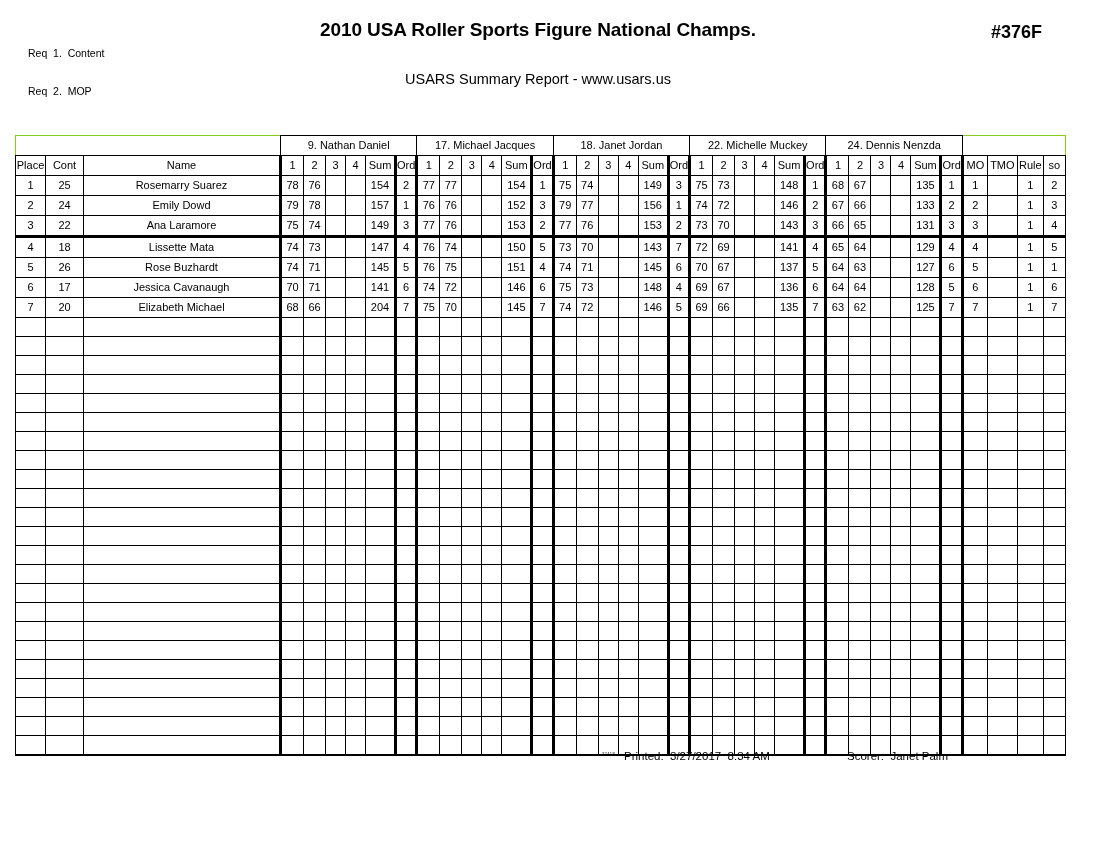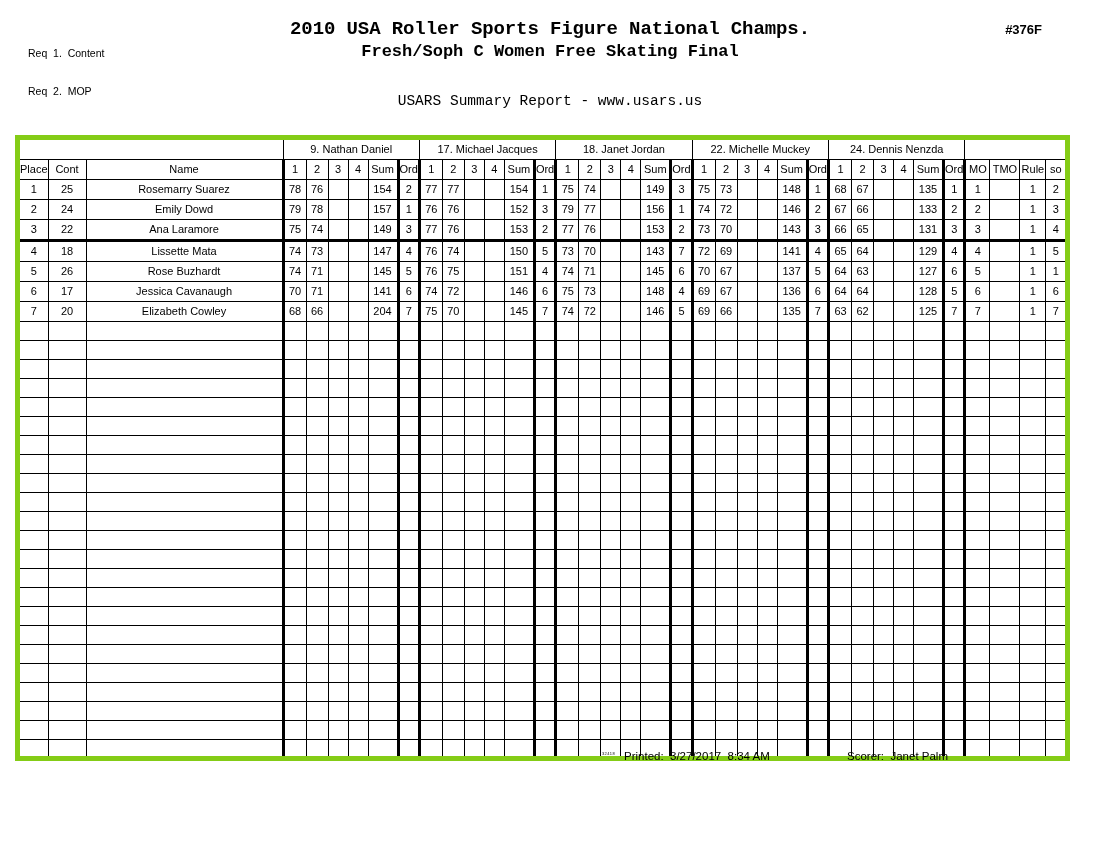--- a/index.html
+++ b/index.html
@@ -23,25 +23,24 @@
     top: 22px;
     font-size: 10.5px;
     line-height: 12.5px;
     white-space: pre;
   }
   #req-note div { white-space: pre; }
 
   
   #header-block {
     position: absolute;
-    left: 150px;
+    left: 138px;
     top: 18px;
     width: 800px;
     text-align: center;
-    font-family: Liberation Mono, monospace;
   }
   #title-main {
     font-size: 19px;
     font-weight: bold;
     line-height: 23px;
     letter-spacing: -0.1px;
   }
   #title-venue {
     font-size: 14.5px;
     font-weight: normal;
@@ -57,21 +56,21 @@
     font-weight: normal;
     line-height: 20px;
     margin-top: 28px;
   }
 
   
   #sheet-number {
     position: absolute;
     right: 58px;
     top: 22px;
-    font-size: 13px;
+    font-size: 18px;
     font-weight: bold;
   }
 
   
   #score-table {
     position: absolute;
     left: 15px;
     top: 135px;
     border-collapse: collapse;
     table-layout: fixed;
@@ -110,21 +109,21 @@
 
   
   .left   { text-align: left; padding-left: 5px; }
   .right  { text-align: right; padding-right: 5px; }
   .bold   { font-weight: bold; }
 
   
   .medal-end td { border-bottom: 3px solid #000 !important; }
 
   
-  #score-table { border: 5px solid #84cc16; }
+  #score-table { border: 1px solid #84cc16; }
   .last-row td  { border-bottom: 2px solid #000 !important; }
   #footer-tiny {
     position: absolute;
     left: 602px;
     top: 751px;
     font-size: 4px;
     letter-spacing: 0.4px;
     color: #000;
   }
   #footer-printed {
@@ -145,21 +144,20 @@
 </head>
 <body>
 
 <div id="req-note">
   <div>Req  1.  Content</div>
   <div>Req  2.  MOP</div>
 </div>
 
 <div id="header-block">
   <div id="title-main">2010 USA Roller Sports Figure National Champs.</div>
-  <div id="title-event">Fresh/Soph C Women Free Skating Final</div>
   <div id="title-report">USARS Summary Report - www.usars.us</div>
 </div>
 
 <div id="sheet-number">#376F</div>
 
 <table id="score-table">
   <colgroup>
     <col style="width:30px">
       <col style="width:38px">
       <col style="width:197px">
@@ -477,21 +475,21 @@
         <td class="right">128</td>
         <td class="ord-col">5</td>
         <td class="right">6</td>
         <td class="right"></td>
         <td class="right">1</td>
         <td class="right">6</td>
       </tr>
       <tr>
         <td class="left">7</td>
         <td>20</td>
-        <td class="left">Elizabeth Cowley</td>
+        <td class="left">Elizabeth Michael</td>
         <td class="thick-l right">68</td>
         <td class="right">66</td>
         <td class="right"></td>
         <td class="right"></td>
         <td class="right">204</td>
         <td class="ord-col">7</td>
         <td class="thick-l right">75</td>
         <td class="right">70</td>
         <td class="right"></td>
         <td class="right"></td>

